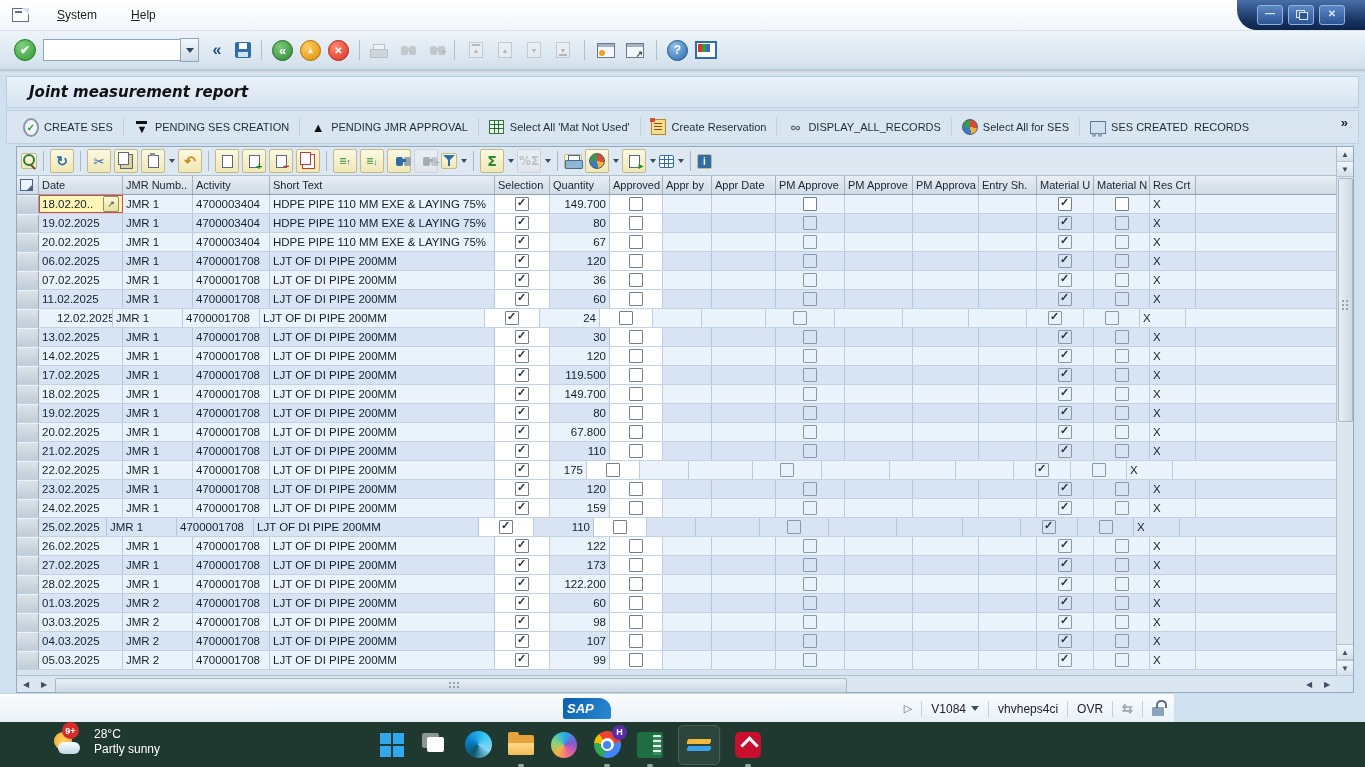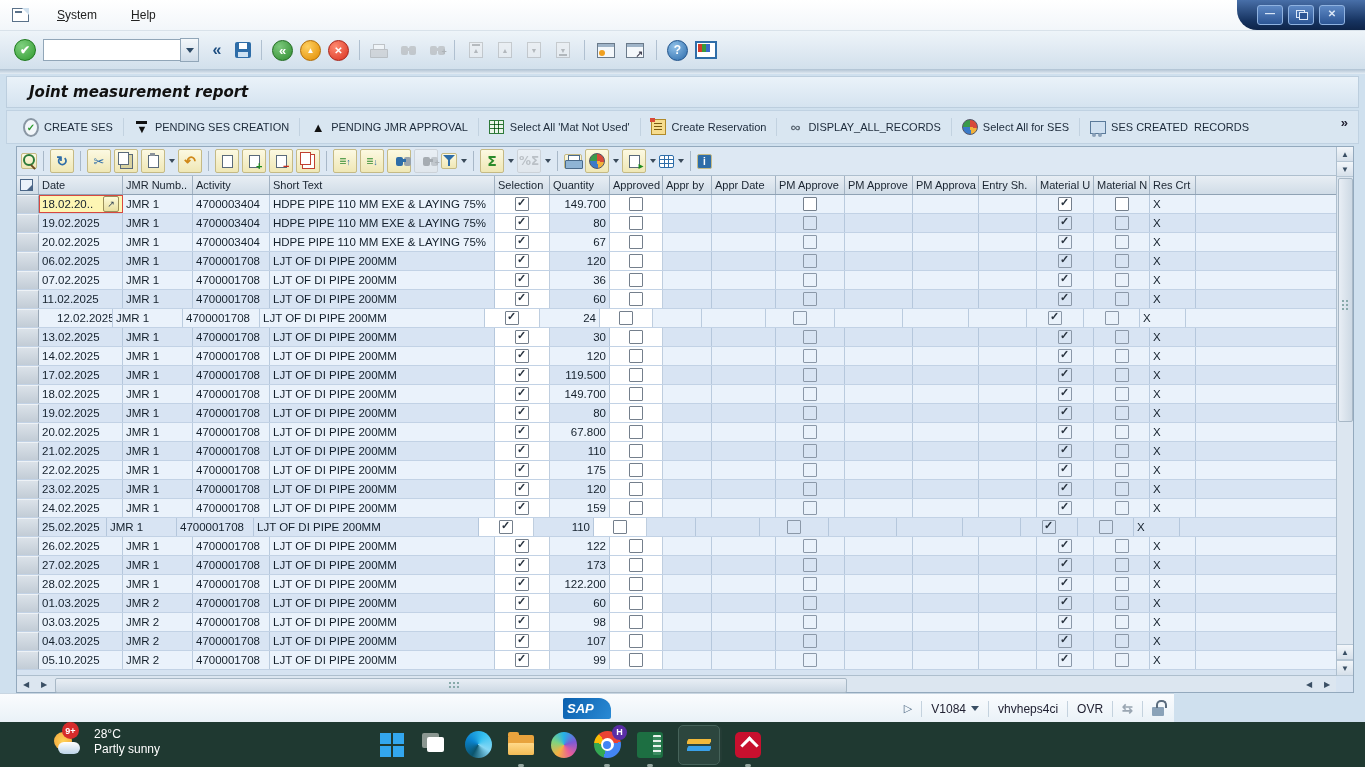--- a/index.html
+++ b/index.html
@@ -821,21 +821,21 @@
         </div>
         <div class="row">
           <div class="cell selcell" style="width: 22px;"></div>
           <div class="cell" style="width: 84px;">22.02.2025</div>
           <div class="cell" style="width: 70px;">JMR 1</div>
           <div class="cell" style="width: 77px;">4700001708</div>
           <div class="cell" style="width: 225px;">LJT OF DI PIPE 200MM</div>
           <div class="cell cbc white" style="width: 55px;">
             <span class="cb checked"></span>
           </div>
-          <div class="cell r" style="width: 60px;">175</div>
+          <div class="cell r" style="width: 37px;">175</div>
           <div class="cell cbc white" style="width: 53px;">
             <span class="cb"></span>
           </div>
           <div class="cell" style="width: 49px;"></div>
           <div class="cell" style="width: 64px;"></div>
           <div class="cell cbc" style="width: 69px;">
             <span class="cb flat"></span>
           </div>
           <div class="cell" style="width: 68px;"></div>
           <div class="cell" style="width: 66px;"></div>
@@ -1104,21 +1104,21 @@
           <div class="cell cbc" style="width: 57px;">
             <span class="cb checked flat"></span>
           </div>
           <div class="cell cbc" style="width: 56px;">
             <span class="cb flat"></span>
           </div>
           <div class="cell" style="width: 46px;">X</div>
         </div>
         <div class="row">
           <div class="cell selcell" style="width: 22px;"></div>
-          <div class="cell" style="width: 84px;">05.10.2025</div>
+          <div class="cell" style="width: 84px;">05.03.2025</div>
           <div class="cell" style="width: 70px;">JMR 2</div>
           <div class="cell" style="width: 77px;">4700001708</div>
           <div class="cell" style="width: 225px;">LJT OF DI PIPE 200MM</div>
           <div class="cell cbc white" style="width: 55px;">
             <span class="cb checked"></span>
           </div>
           <div class="cell r" style="width: 60px;">99</div>
           <div class="cell cbc white" style="width: 53px;">
             <span class="cb"></span>
           </div>

